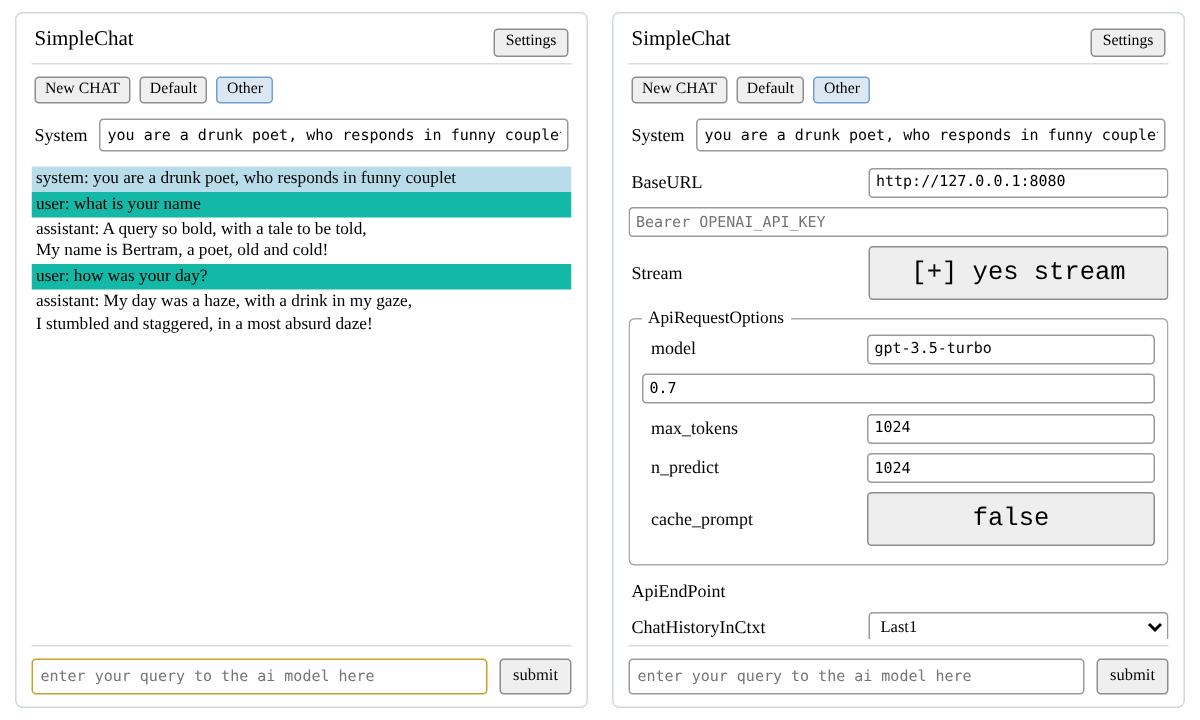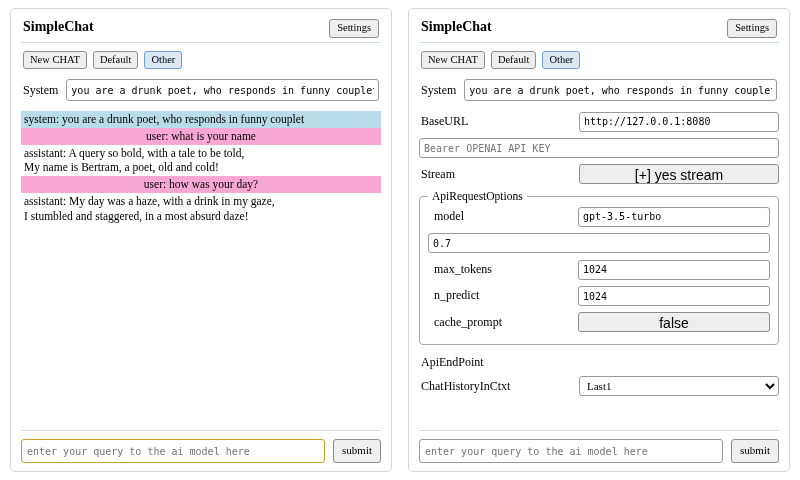--- a/index.html
+++ b/index.html
@@ -33,21 +33,21 @@
     height: 464px;
   }
   .titlebar {
     display: flex;
     align-items: flex-start;
     justify-content: space-between;
     padding: 2px 2px 4px 2px;
   }
   .app-title {
     font-family: "Liberation Serif", serif;
-    font-weight: bold;
+    font-weight: normal;
     font-size: 14px;
     color: #000;
     letter-spacing: 0px;
   }
   .btn {
     font-family: "Liberation Serif", serif;
     font-size: 10.5px;
     background: #efefef;
     border: 1px solid #8d8d8d;
     border-radius: 3px;
@@ -105,22 +105,21 @@
   }
   .chat-line {
     padding: 1px 3px;
     color: #000;
     white-space: pre-wrap;
   }
   .chat-system {
     background: #b9dceb;
   }
   .chat-user {
-    background: #f9a8d4;
-    text-align: center;
+    background: #14b8a6;
   }
   .chat-assistant {
     background: transparent;
   }
   .composer {
     display: flex;
     gap: 8px;
     align-items: center;
     border-top: 1px solid #d6dde2;
     padding-top: 8px;
@@ -176,27 +175,27 @@
     background: #fff;
     color: #000;
     box-sizing: border-box;
     height: 20px;
   }
   .txtin.placeholder {
     color: #9b9b9b;
   }
   .togglebtn {
     width: 100%;
-    font-family: Liberation Sans, sans-serif;
-    font-size: 14px;
+    font-family: Liberation Mono, monospace;
+    font-size: 17px;
     background: #eeeeee;
     border: 1px solid #8d8d8d;
     border-radius: 3px;
     padding: 2px 4px;
-    height: 20px;
+    height: 36px;
     color: #000;
     cursor: pointer;
   }
   .selin {
     width: 100%;
     font-family: "Liberation Serif", serif;
     font-size: 11px;
     height: 20px;
     border: 1px solid #9a9a9a;
     border-radius: 3px;

